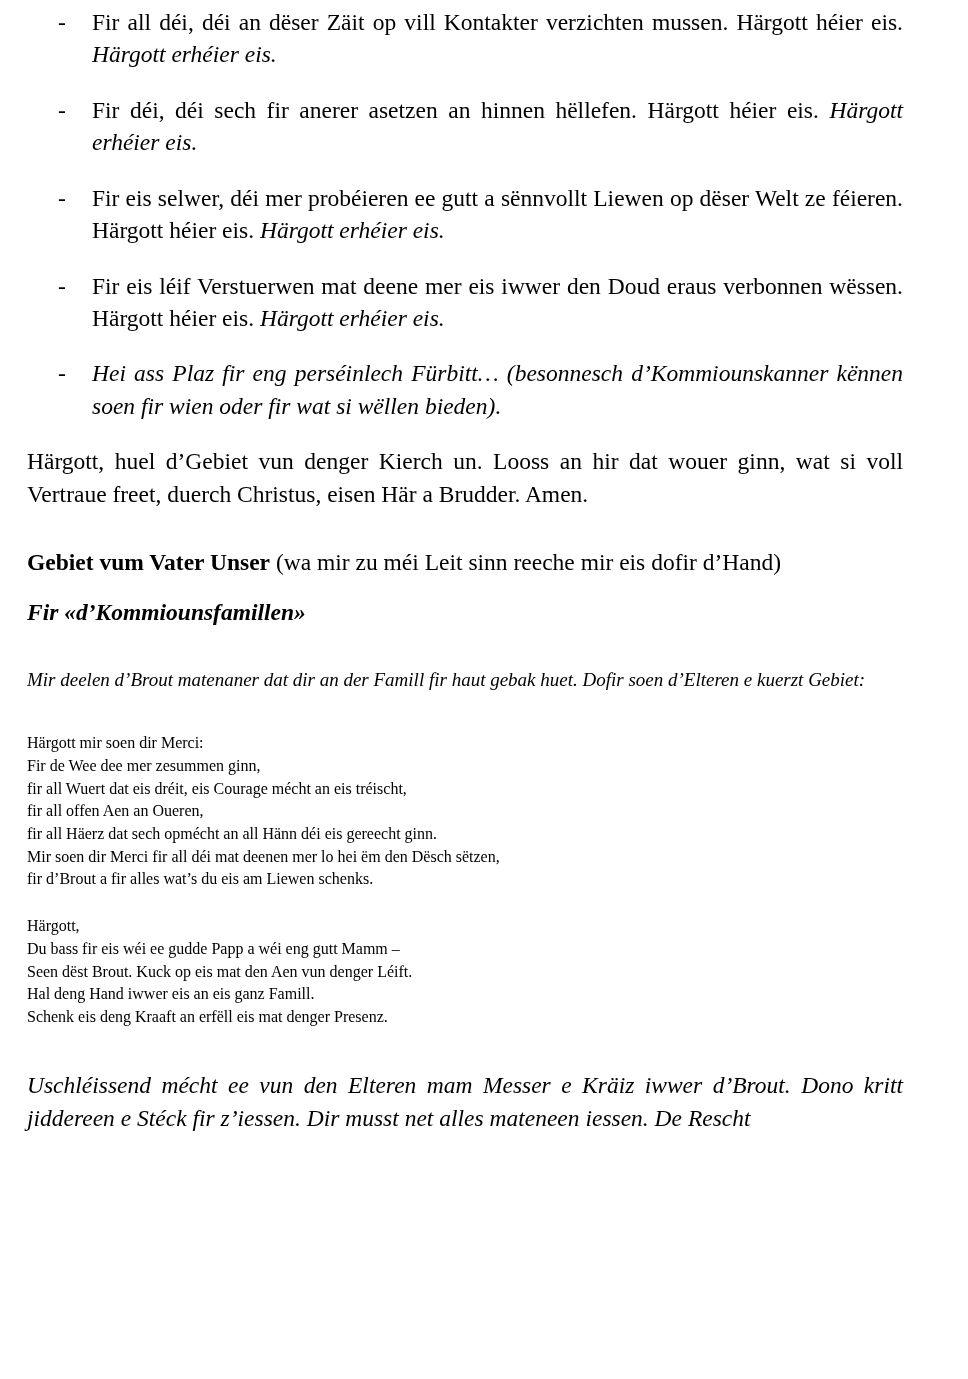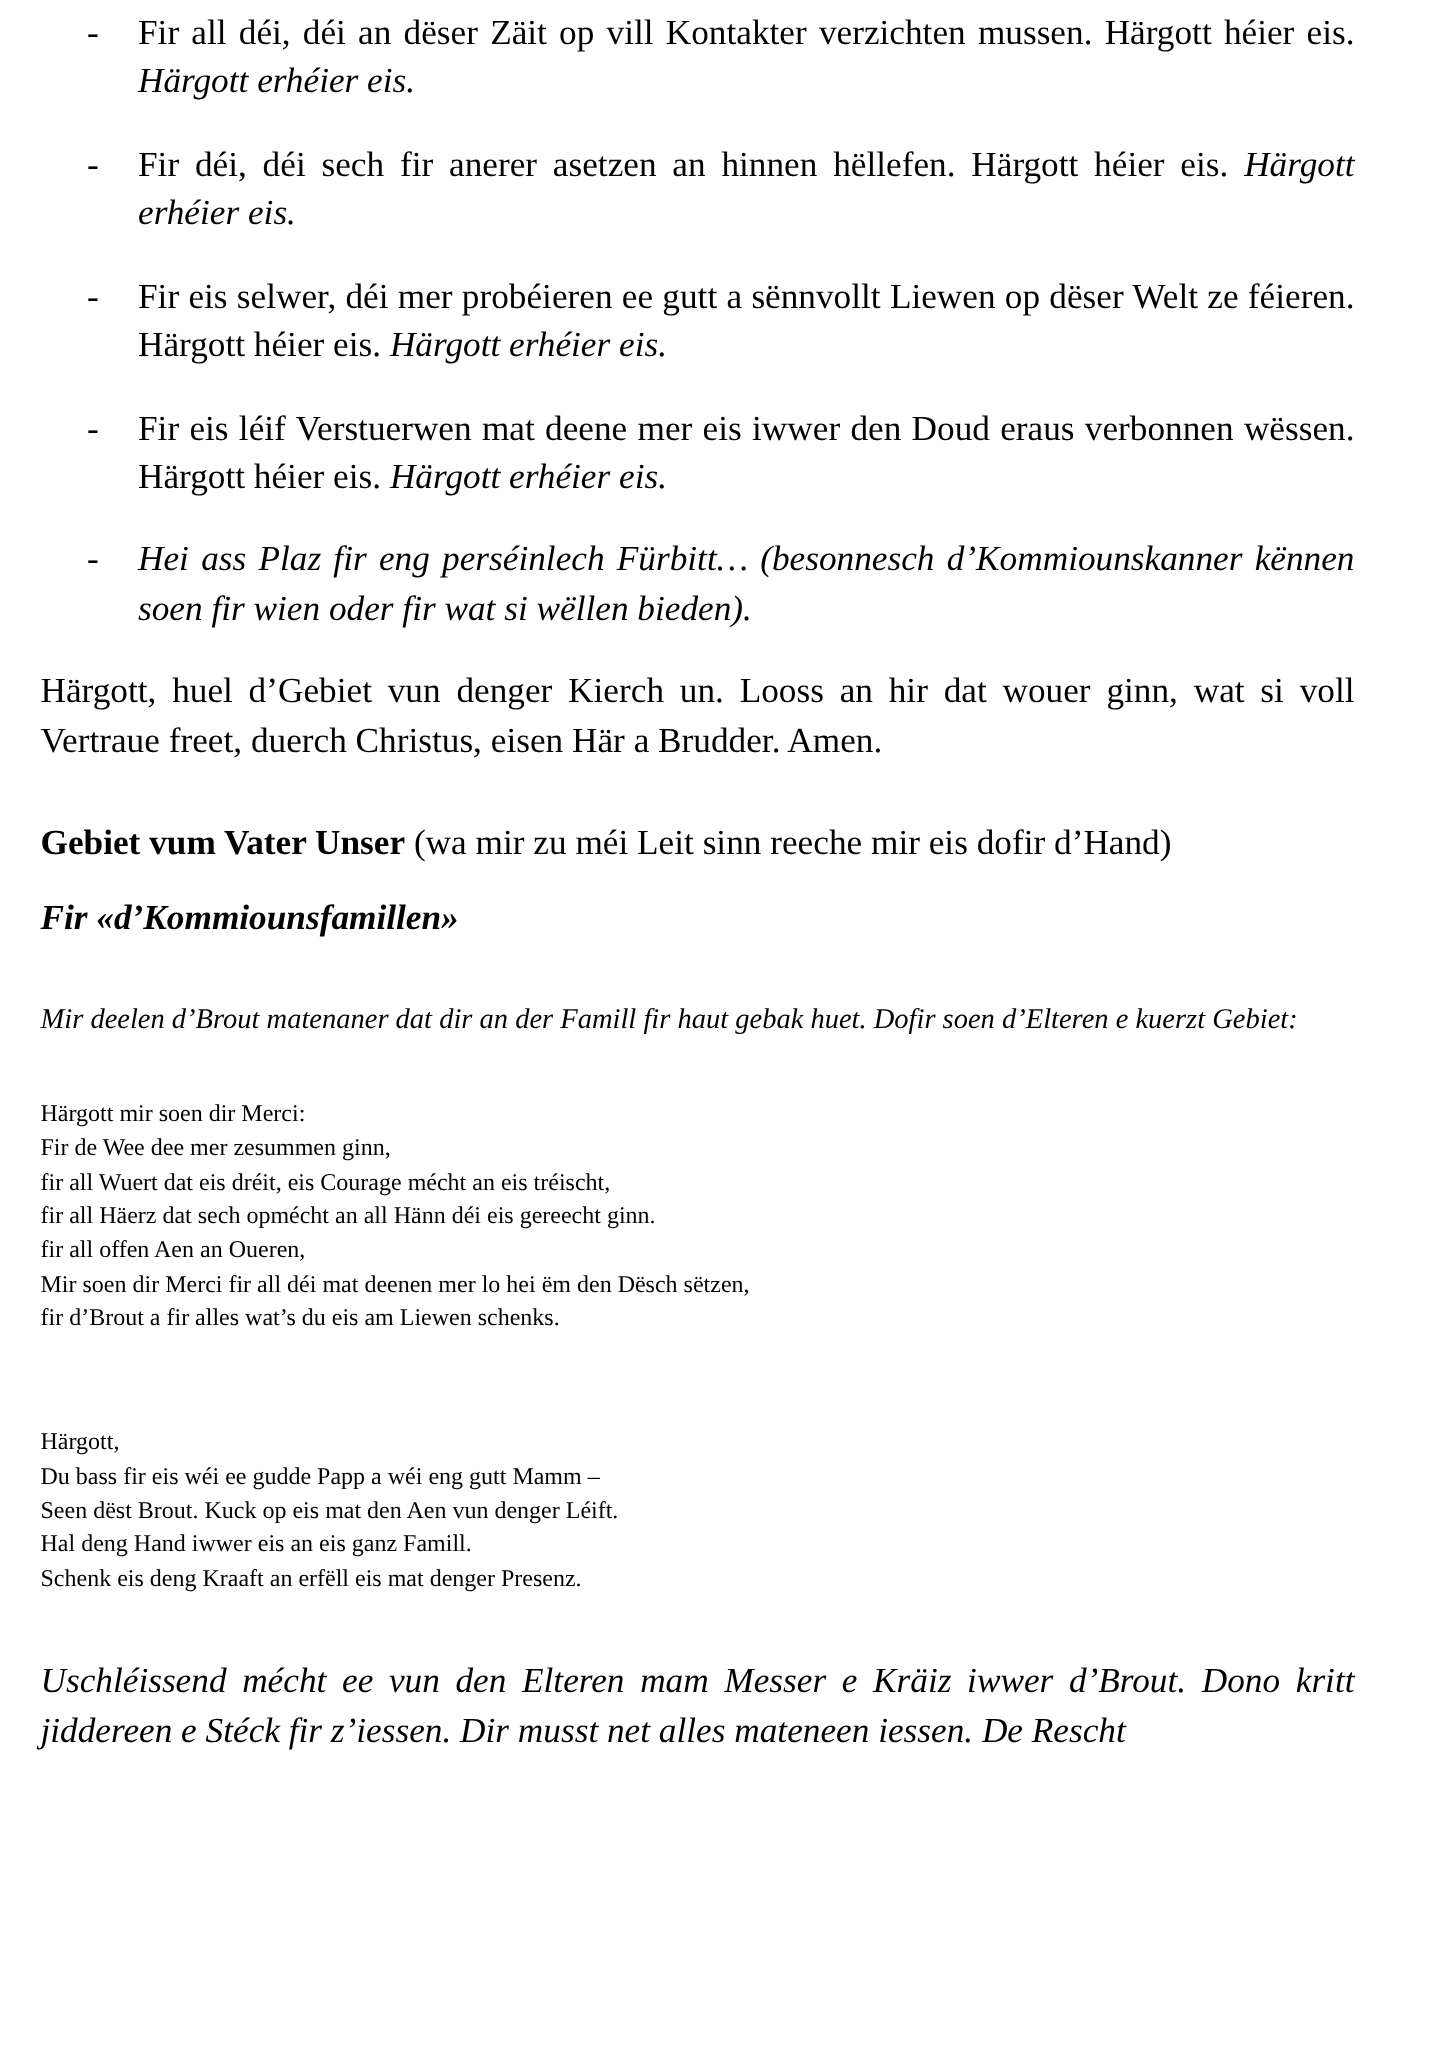--- a/index.html
+++ b/index.html
@@ -94,21 +94,21 @@
     margin-top: 38px;
   }
 
   .verse {
     font-size: 16px;
     line-height: 1.42;
     margin: 0;
     white-space: normal;
   }
   .verse-first { margin-top: 39px; }
-  .verse-second { margin-top: 60px; }
+  .verse-second { margin-top: 24px; }
   .verse-line { display: block; }
 
   .rubric-final {
     font-size: 23.5px;
     line-height: 1.42;
     font-style: italic;
     text-align: justify;
     text-justify: inter-word;
     margin: 0;
     margin-top: 40px;
@@ -148,22 +148,22 @@
   <p class="head-main"><span class="strong">Gebiet vum Vater Unser</span><span> (wa mir zu méi Leit sinn reeche mir eis dofir d’Hand)</span></p>
 
   <p class="head-sub">Fir «d’Kommiounsfamillen»</p>
 
   <p class="rubric">Mir deelen d’Brout matenaner dat dir an der Famill fir haut gebak huet. Dofir soen d’Elteren e kuerzt Gebiet:</p>
 
   <div class="verse verse-first">
     <span class="verse-line">Härgott mir soen dir Merci:</span>
     <span class="verse-line">Fir de Wee dee mer zesummen ginn,</span>
     <span class="verse-line">fir all Wuert dat eis dréit, eis Courage mécht an eis tréischt,</span>
+    <span class="verse-line">fir all offen Aen an Oueren,</span>
     <span class="verse-line">fir all Häerz dat sech opmécht an all Hänn déi eis gereecht ginn.</span>
-    <span class="verse-line">fir all offen Aen an Oueren,</span>
     <span class="verse-line">Mir soen dir Merci fir all déi mat deenen mer lo hei ëm den Dësch sëtzen,</span>
     <span class="verse-line">fir d’Brout a fir alles wat’s du eis am Liewen schenks.</span>
   </div>
 
   <div class="verse verse-second">
     <span class="verse-line">Härgott,</span>
     <span class="verse-line">Du bass fir eis wéi ee gudde Papp a wéi eng gutt Mamm –</span>
     <span class="verse-line">Seen dëst Brout. Kuck op eis mat den Aen vun denger Léift.</span>
     <span class="verse-line">Hal deng Hand iwwer eis an eis ganz Famill.</span>
     <span class="verse-line">Schenk eis deng Kraaft an erfëll eis mat denger Presenz.</span>

